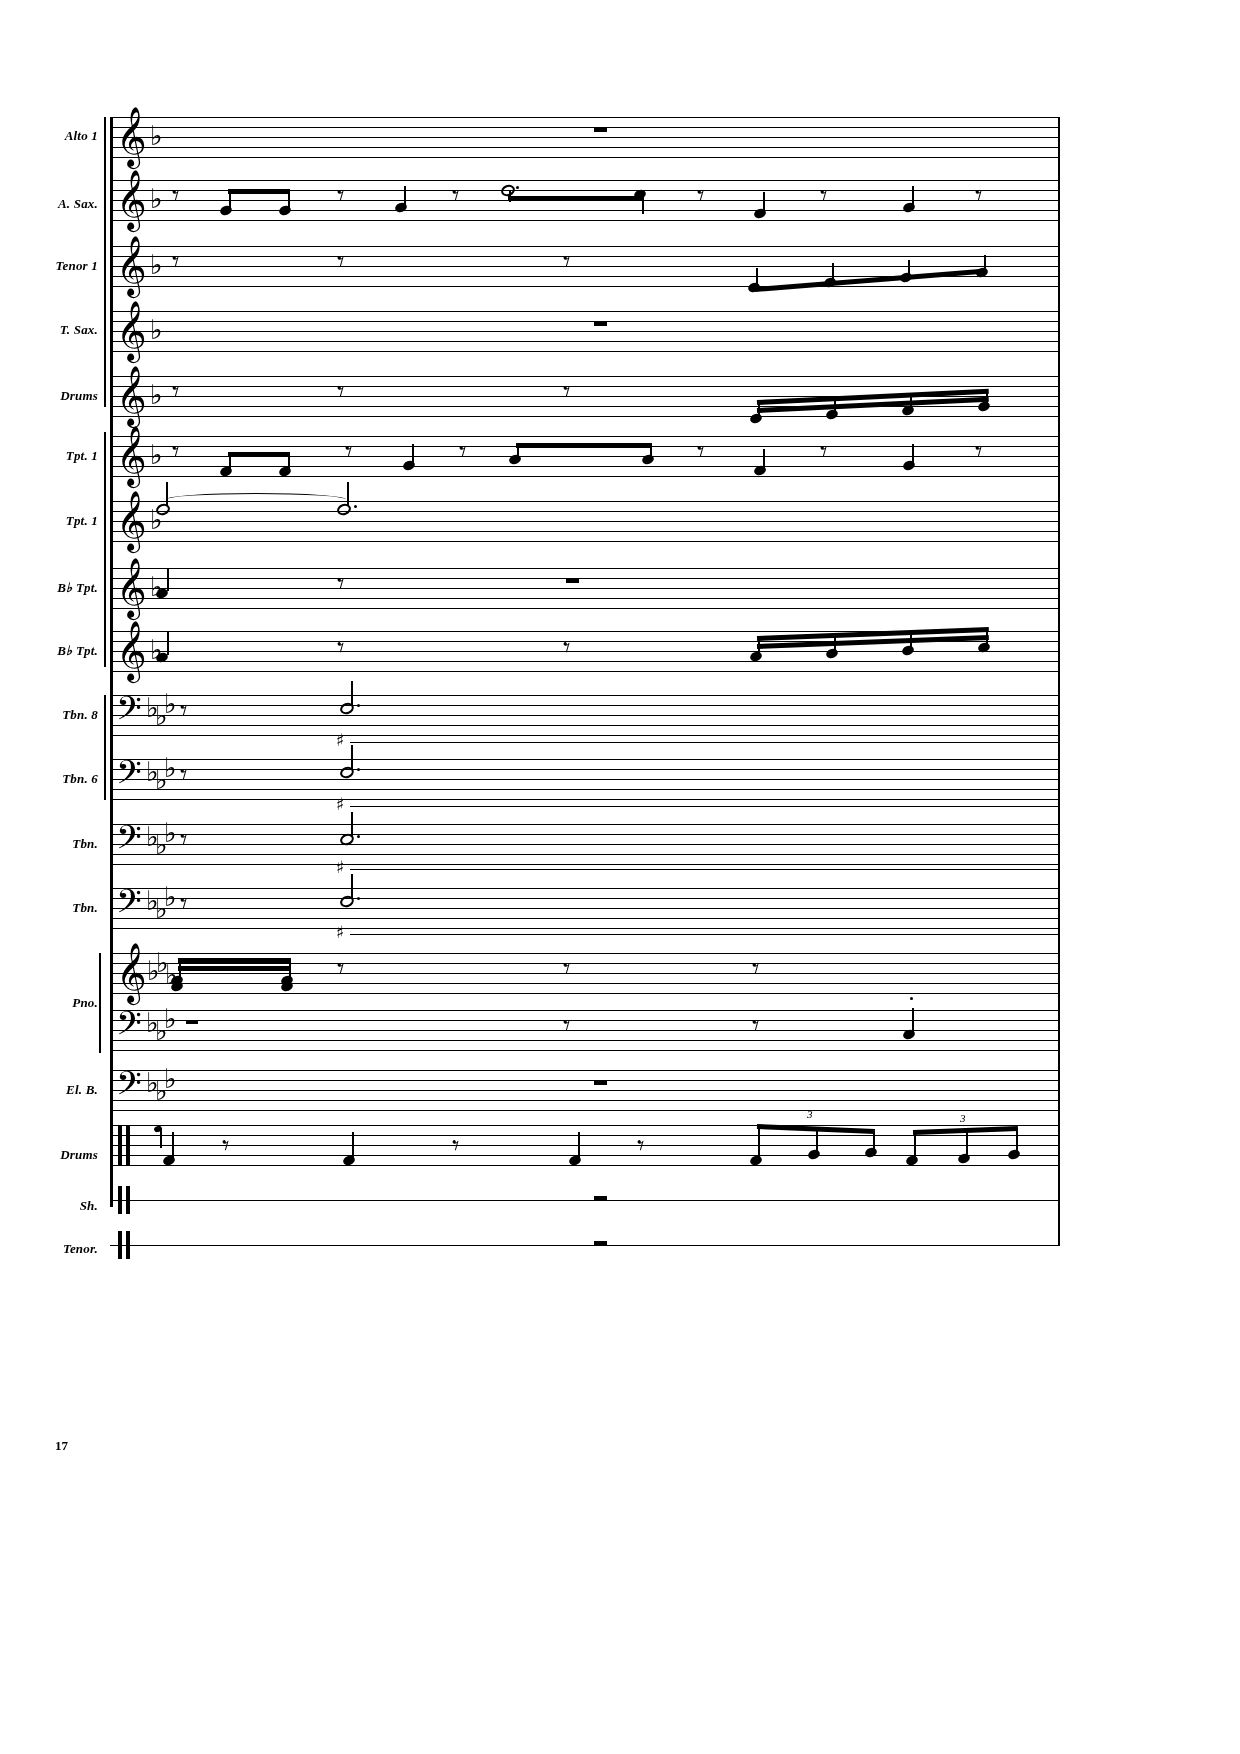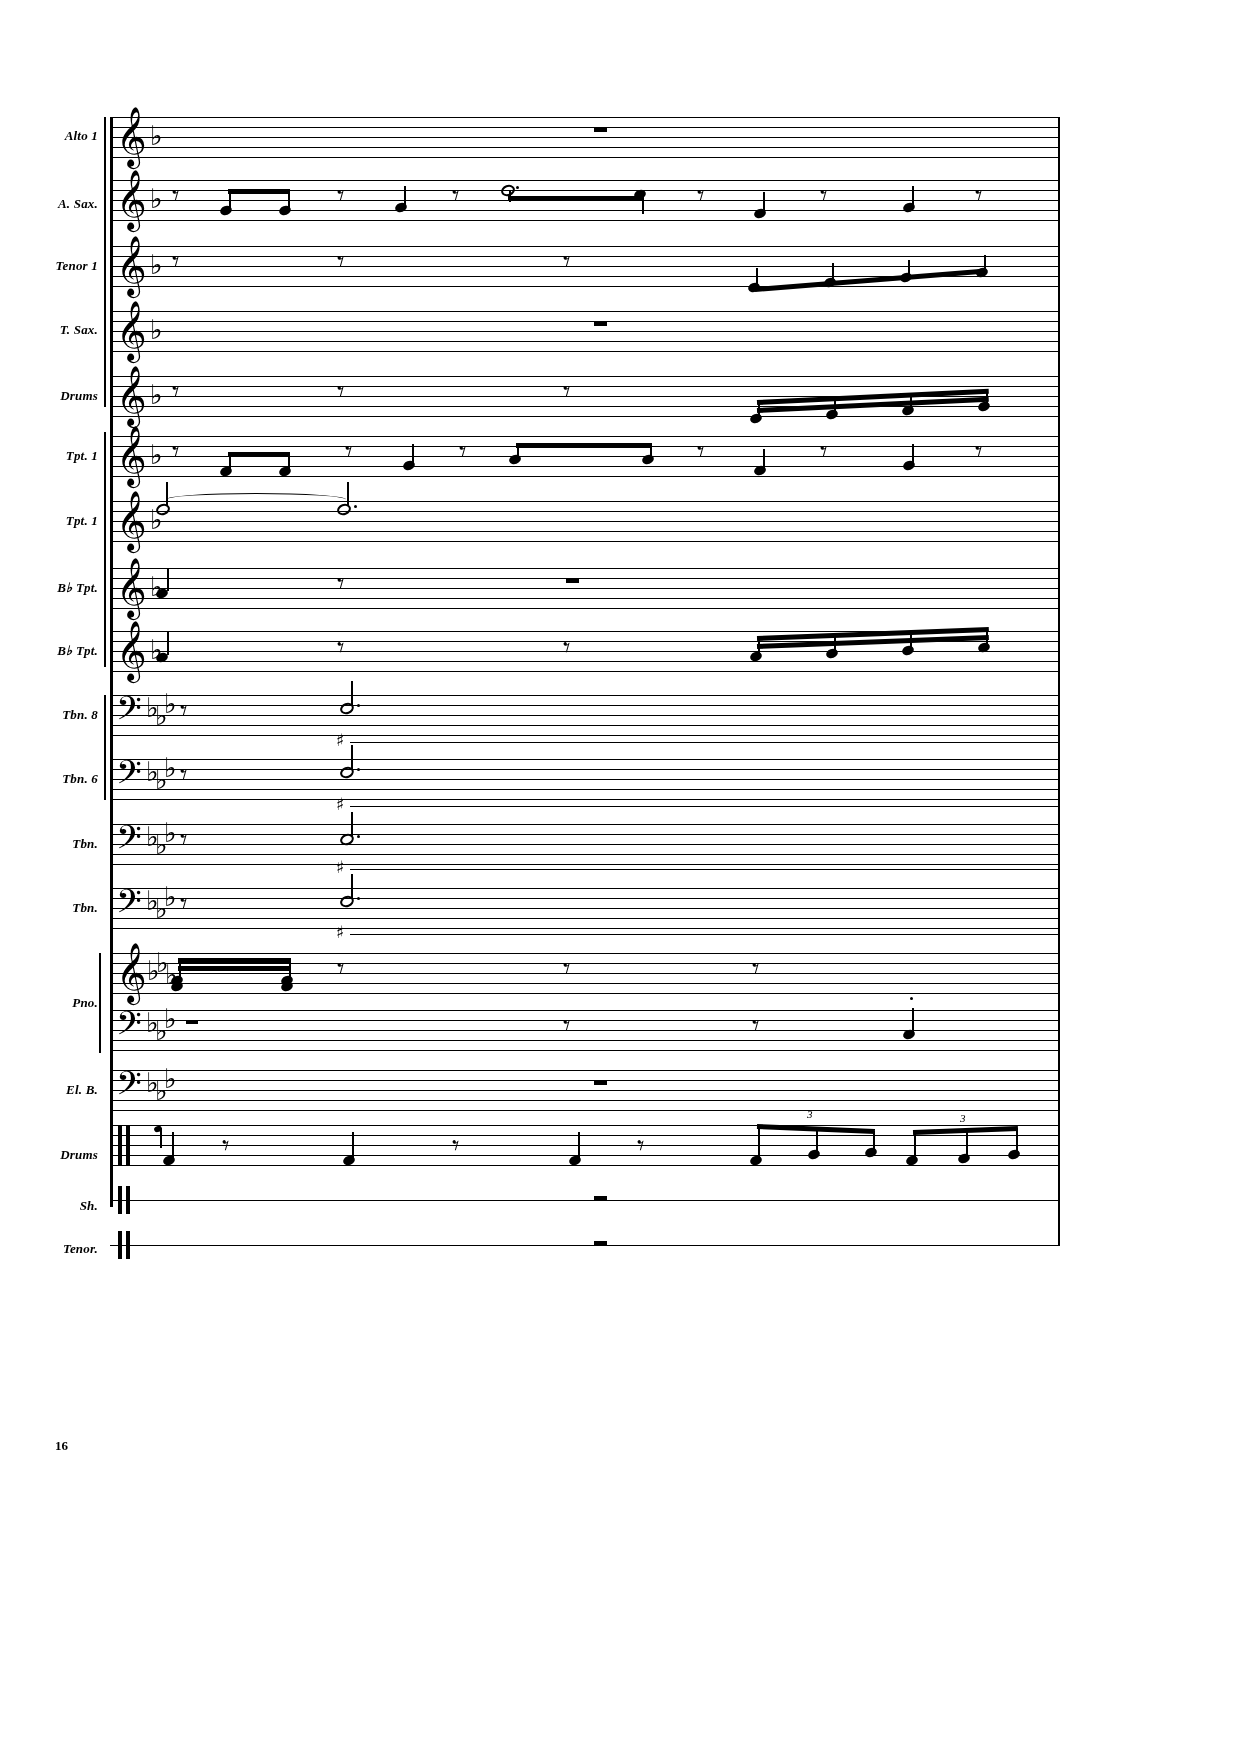--- a/index.html
+++ b/index.html
@@ -176,21 +176,21 @@
     left: 110px;
     width: 3px;
     background: #000;
   }
 </style>
 </head>
 <body>
 
 <div id="page">
 
-  <div id="pagenum">16</div>
+  <div id="pagenum">17</div>
 
   <div id="system">
 
     <div class="label" style="left:12px; top:128px;">Alto 1</div>
     <div class="label" style="left:12px; top:196px;">A. Sax.</div>
     <div class="label" style="left:12px; top:258px;">Tenor 1</div>
     <div class="label" style="left:12px; top:322px;">T. Sax.</div>
     <div class="label" style="left:12px; top:388px;">Drums</div>
     <div class="label" style="left:12px; top:448px;">Tpt. 1</div>
     <div class="label" style="left:12px; top:513px;">Tpt. 1</div>

